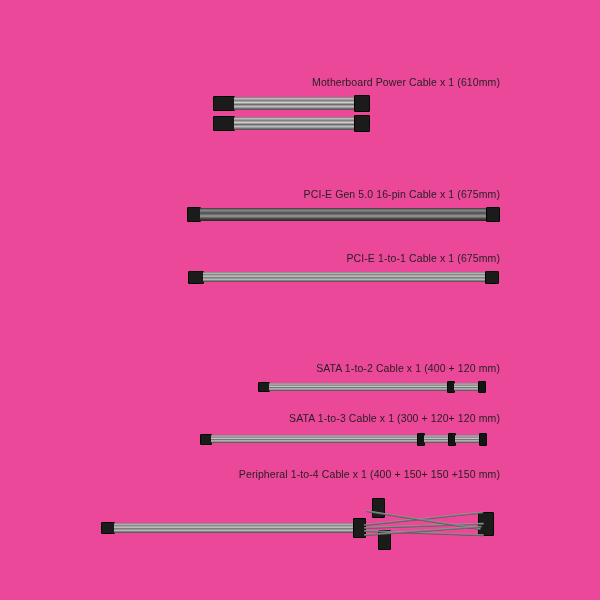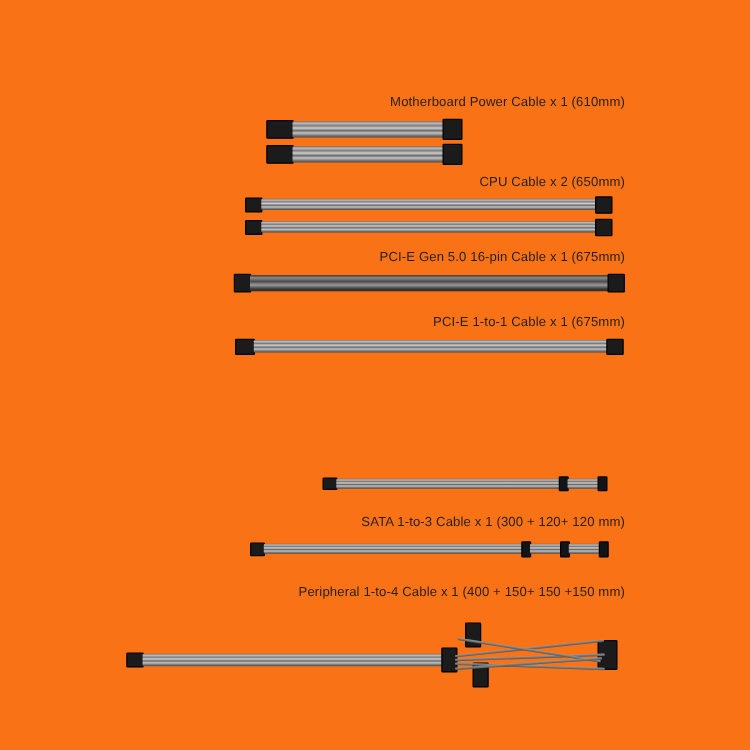--- a/index.html
+++ b/index.html
@@ -7,21 +7,21 @@
     padding: 0;
     background: #ffffff;
   }
   body {
     font-family: "Liberation Sans", sans-serif;
   }
   #page {
     position: relative;
     width: 600px;
     height: 600px;
-    background: #f97316;
+    background: #ec4899;
     overflow: hidden;
   }
   .row {
     position: absolute;
     left: 0;
     width: 600px;
   }
   .row-label {
     position: absolute;
     right: 100px;
@@ -85,53 +85,42 @@
       <div class="conn" style="left:213px;top:4px;width:22px;height:15px;"></div>
       <div class="cable" style="left:234px;top:5px;width:122px;height:13px;"></div>
       <div class="conn" style="left:354px;top:3px;width:16px;height:17px;"></div>
 
       <div class="conn" style="left:213px;top:24px;width:22px;height:15px;"></div>
       <div class="cable" style="left:234px;top:25px;width:122px;height:13px;"></div>
       <div class="conn" style="left:354px;top:23px;width:16px;height:17px;"></div>
     </div>
   </div>
 
-  <div class="row" style="top:140px;height:50px">
-    <div class="row-label" style="top:0;">CPU Cable x 2 (650mm)</div>
-    <div class="art" style="left:0;top:16px;width:600px;height:36px;">
-      <div class="conn" style="left:196px;top:2px;width:14px;height:12px;"></div>
-      <div class="cable" style="left:209px;top:3px;width:269px;height:9px;"></div>
-      <div class="conn" style="left:476px;top:1px;width:14px;height:14px;"></div>
 
-      <div class="conn" style="left:196px;top:20px;width:14px;height:12px;"></div>
-      <div class="cable" style="left:209px;top:21px;width:269px;height:9px;"></div>
-      <div class="conn" style="left:476px;top:19px;width:14px;height:14px;"></div>
-    </div>
-  </div>
-
-  <div class="row" style="top:200px;height:46px">
+  <div class="row" style="top:188px;height:46px">
     <div class="row-label" style="top:0;">PCI-E Gen 5.0 16-pin Cable x 1 (675mm)</div>
     <div class="art" style="left:0;top:18px;width:600px;height:28px;">
       <div class="conn" style="left:187px;top:1px;width:14px;height:15px;"></div>
       <div class="cable dark" style="left:200px;top:2px;width:288px;height:13px;"></div>
       <div class="conn" style="left:486px;top:1px;width:14px;height:15px;"></div>
     </div>
   </div>
 
   <div class="row" style="top:252px;height:44px">
     <div class="row-label" style="top:0;">PCI-E 1-to-1 Cable x 1 (675mm)</div>
     <div class="art" style="left:0;top:18px;width:600px;height:26px;">
       <div class="conn" style="left:188px;top:1px;width:16px;height:13px;"></div>
       <div class="cable" style="left:203px;top:2px;width:284px;height:10px;"></div>
       <div class="conn" style="left:485px;top:1px;width:14px;height:13px;"></div>
     </div>
   </div>
 
 
   <div class="row" style="top:362px;height:42px">
+    <div class="row-label" style="top:0;">SATA 1-to-2 Cable x 1 (400 + 120 mm)</div>
     <div class="art" style="left:0;top:18px;width:600px;height:24px;">
       <div class="conn" style="left:258px;top:2px;width:12px;height:10px;"></div>
       <div class="cable" style="left:269px;top:3px;width:180px;height:8px;"></div>
       <div class="conn sm" style="left:447px;top:1px;width:8px;height:12px;"></div>
       <div class="cable" style="left:454px;top:3px;width:26px;height:8px;"></div>
       <div class="conn sm" style="left:478px;top:1px;width:8px;height:12px;"></div>
     </div>
   </div>
 
   <div class="row" style="top:412px;height:44px">

